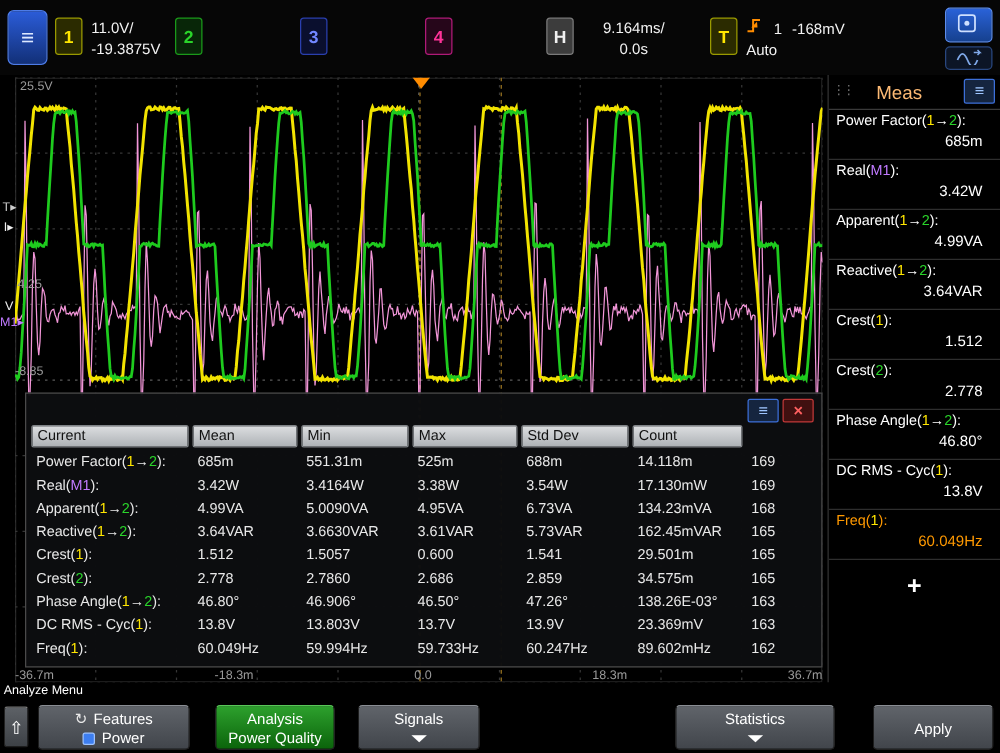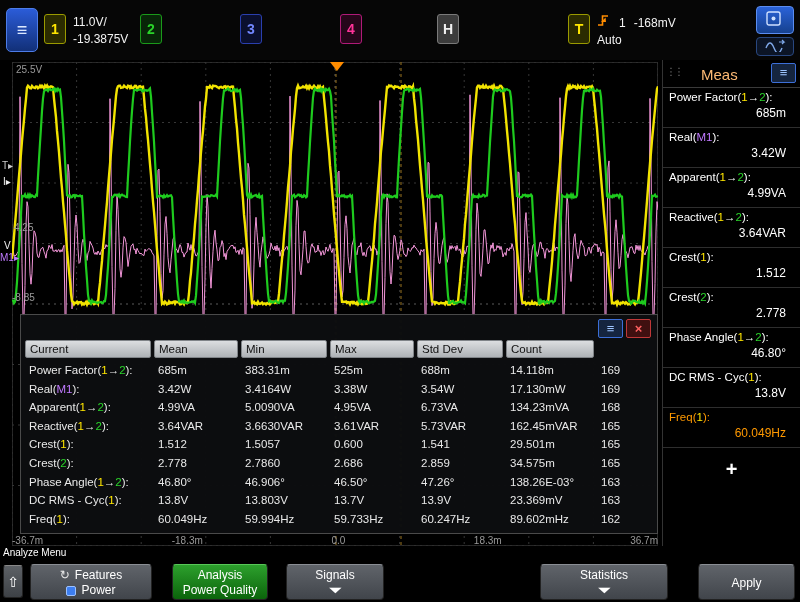--- a/index.html
+++ b/index.html
@@ -103,20 +103,24 @@
     <div class="chan" style="left:240px">
       <span class="chbox ch3">3</span>
     </div>
 
     <div class="chan" style="left:340px">
       <span class="chbox ch4">4</span>
     </div>
 
     <div class="chan" style="left:437px">
       <span class="chbox chH">H</span>
+      <div class="chvals ctr" style="width:82px">
+        <div>9.164ms/</div>
+        <div>0.0s</div>
+      </div>
     </div>
 
     <div class="chan" style="left:568px">
       <span class="chbox chT">T</span>
       <div class="chvals">
         <div class="trigrow">
           <span>
             <svg width="14" height="15">
                 <path d="M1 12 H5.5 V3 H11" fill="none" stroke="#ff8c00" stroke-width="1.6"></path>
                 <path d="M4 9 L8.6 4.4 L9 9 Z" fill="#ff8c00"></path>
@@ -207,21 +211,21 @@
       <button class="hbtn">Mean</button>
       <button class="hbtn">Min</button>
       <button class="hbtn">Max</button>
       <button class="hbtn">Std Dev</button>
       <button class="hbtn">Count</button>
     </div>
     <div class="mbody">
         <div class="mrow">
           <div class="mcell">Power Factor(<span class="c1">1</span>→<span class="c2">2</span>):</div>
           <div class="mcell">685m</div>
-          <div class="mcell">383.31m</div>
+          <div class="mcell">551.31m</div>
           <div class="mcell">525m</div>
           <div class="mcell">688m</div>
           <div class="mcell">14.118m</div>
           <div class="mcell">169</div>
         </div>
         <div class="mrow">
           <div class="mcell">Real(<span class="cM">M1</span>):</div>
           <div class="mcell">3.42W</div>
           <div class="mcell">3.4164W</div>
           <div class="mcell">3.38W</div>

